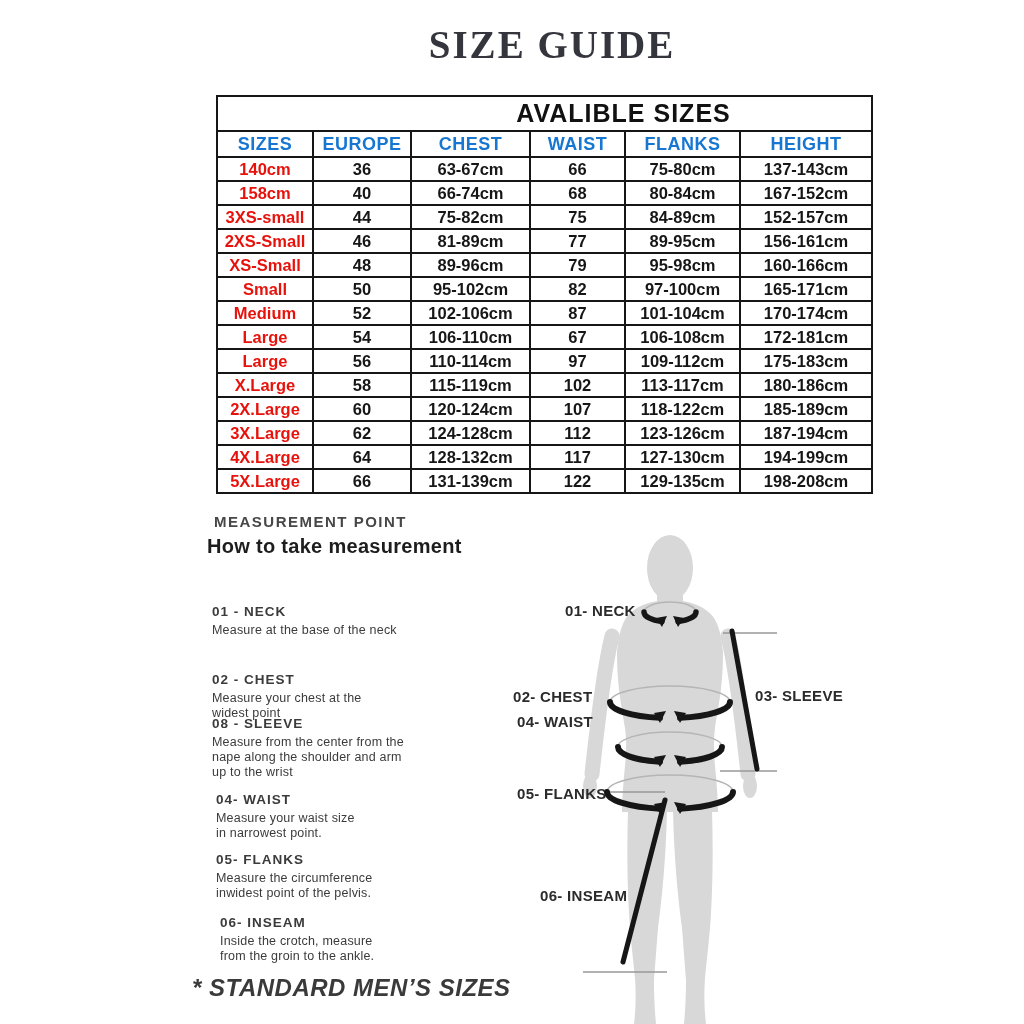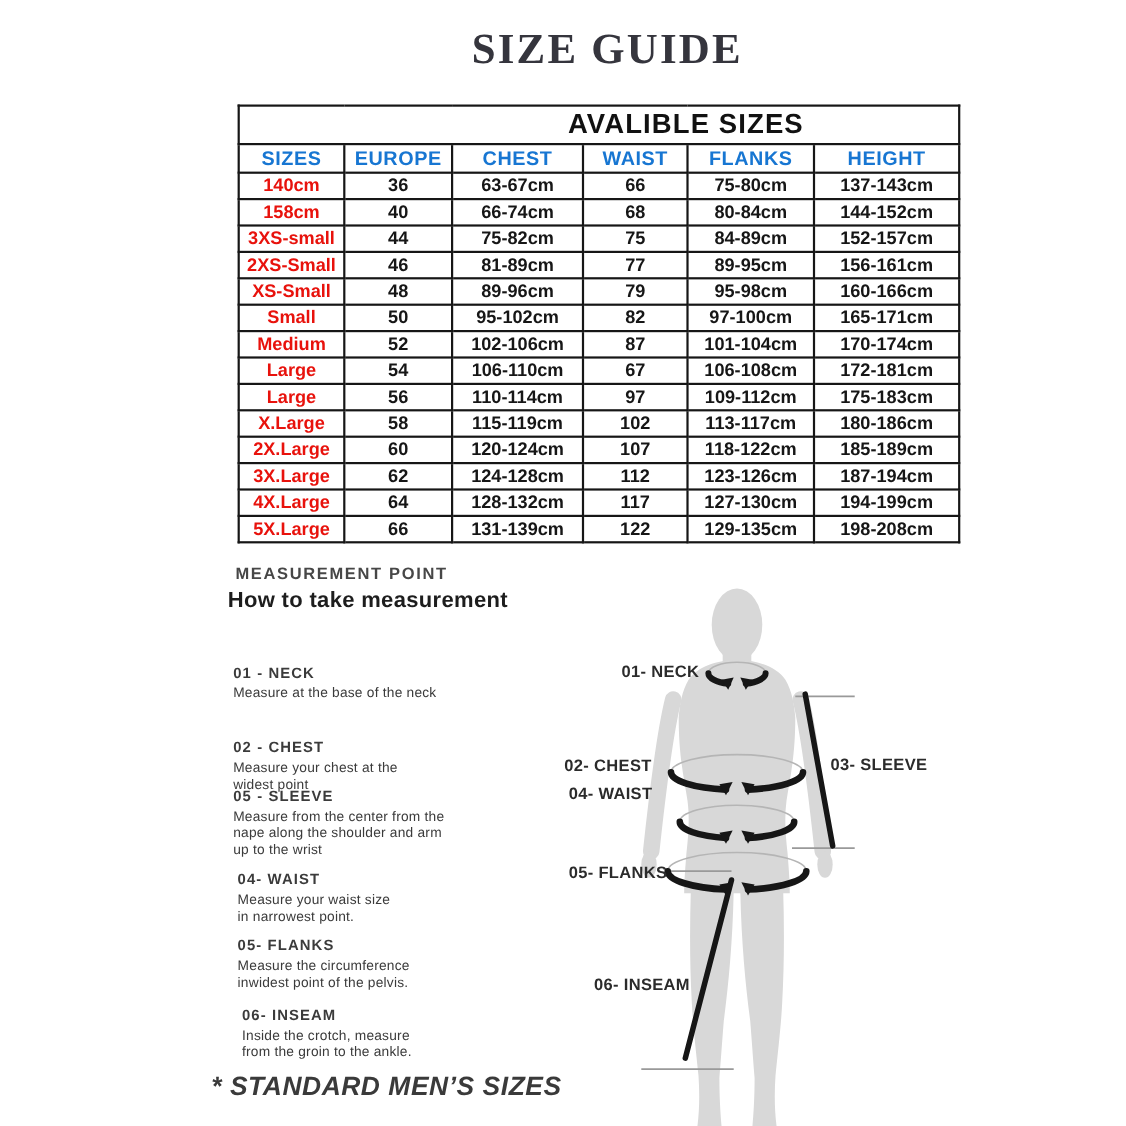--- a/index.html
+++ b/index.html
@@ -90,21 +90,21 @@
           <td class="">66</td>
           <td class="">75-80cm</td>
           <td class="">137-143cm</td>
         </tr>
         <tr>
           <td class="size-name">158cm</td>
           <td class="">40</td>
           <td class="">66-74cm</td>
           <td class="">68</td>
           <td class="">80-84cm</td>
-          <td class="">144-152cm</td>
+          <td class="">167-152cm</td>
         </tr>
         <tr>
           <td class="size-name">3XS-small</td>
           <td class="">44</td>
           <td class="">75-82cm</td>
           <td class="">75</td>
           <td class="">84-89cm</td>
           <td class="">152-157cm</td>
         </tr>
         <tr>
@@ -204,21 +204,21 @@
   <div class="m-item" style="left:172px;top:604px">
     <div class="m-label">01 - NECK</div>
     <div class="m-desc">Measure at the base of the neck</div>
   </div>
   <div class="m-item" style="left:172px;top:672px">
     <div class="m-label">02 - CHEST</div>
     <div class="m-desc">Measure your chest at the
 widest point</div>
   </div>
   <div class="m-item" style="left:172px;top:716px">
-    <div class="m-label">05 - SLEEVE</div>
+    <div class="m-label">08 - SLEEVE</div>
     <div class="m-desc">Measure from the center from the
 nape along the shoulder and arm
 up to the wrist</div>
   </div>
   <div class="m-item" style="left:176px;top:792px">
     <div class="m-label">04- WAIST</div>
     <div class="m-desc">Measure your waist size
 in narrowest point.</div>
   </div>
   <div class="m-item" style="left:176px;top:852px">

